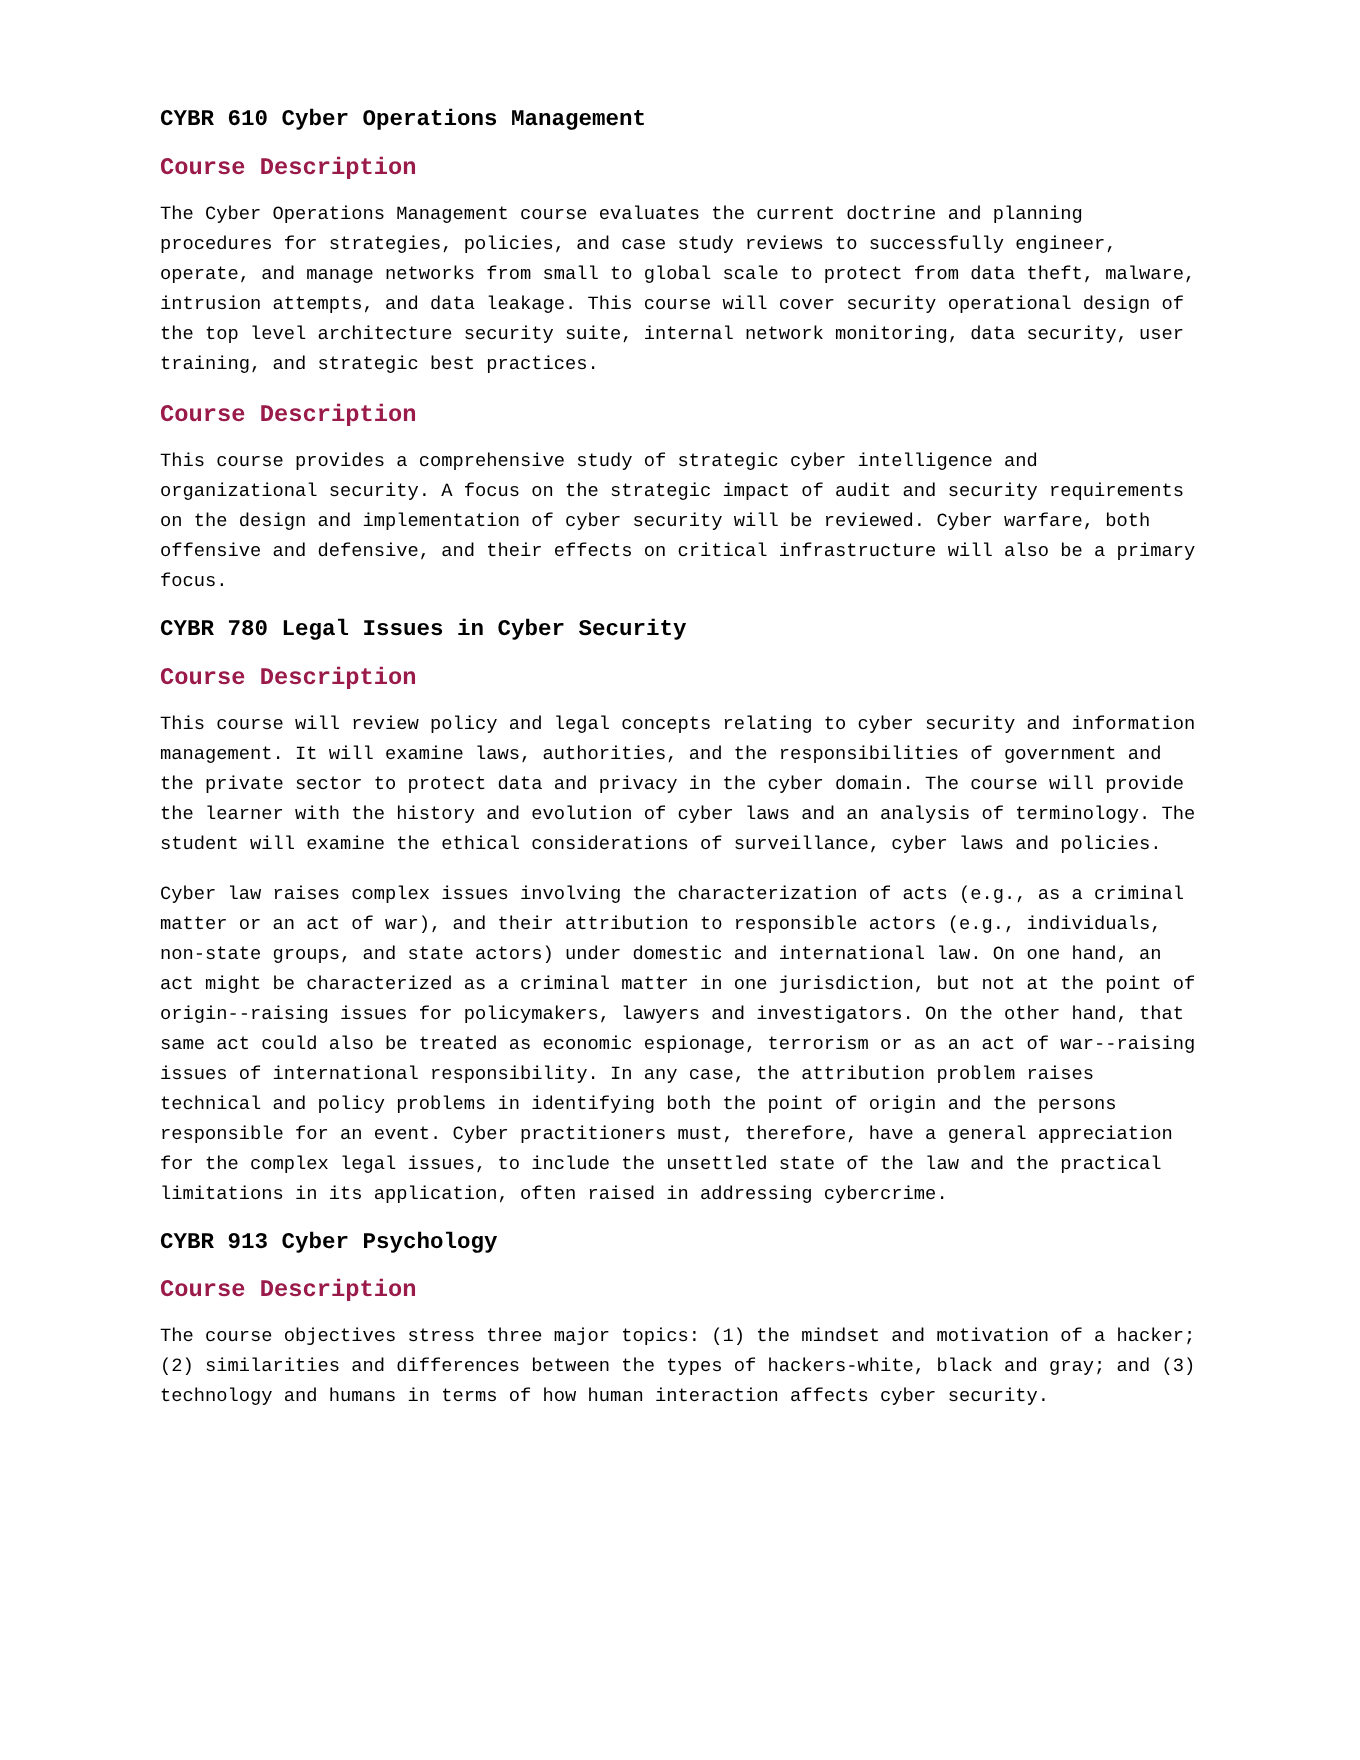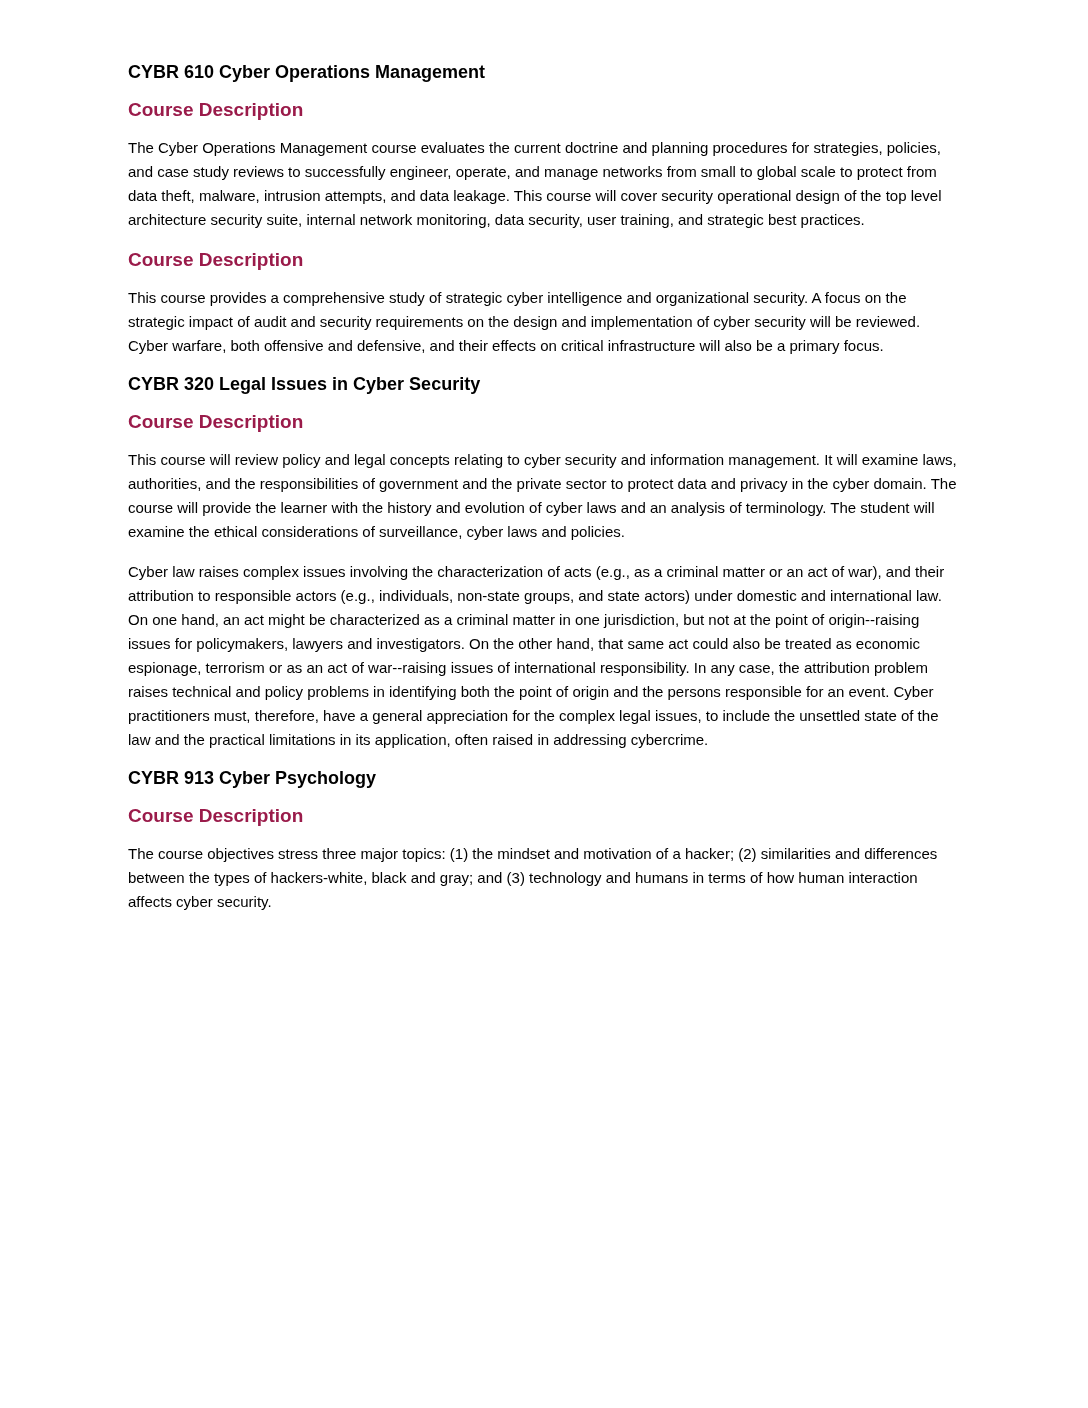--- a/index.html
+++ b/index.html
@@ -10,22 +10,22 @@
   * { box-sizing: border-box; }
   html, body {
     margin: 0;
     padding: 0;
     background: var(--paper);
   }
   .page {
     width: 1088px;
     min-height: 1408px;
     background: var(--paper);
-    padding: 62px 130px 40px 128px;
-    font-family: Liberation Sans, sans-serif;
+    padding: 86px 130px 40px 128px;
+    font-family: Liberation Mono, monospace;
     color: var(--ink);
   }
   .content {
     max-width: 830px;
   }
   .course-heading {
     font-size: 18px;
     font-weight: bold;
     line-height: 20px;
     color: var(--ink);
@@ -60,21 +60,21 @@
       <h2 class="cd-heading">Course Description</h2>
       <p class="body-text">The Cyber Operations Management course evaluates the current doctrine and planning procedures for strategies, policies, and case study reviews to successfully engineer, operate, and manage networks from small to global scale to protect from data theft, malware, intrusion attempts, and data leakage.  This course will cover security operational design of the top level architecture security suite, internal network monitoring, data security, user training, and strategic best practices.</p>
     </section>
 
     <section>
       <h2 class="cd-heading">Course Description</h2>
       <p class="body-text">This course provides a comprehensive study of strategic cyber intelligence and organizational security. A focus on the strategic impact of audit and security requirements on the design and implementation of cyber security will be reviewed. Cyber warfare, both offensive and defensive, and their effects on critical infrastructure will also be a primary focus.</p>
     </section>
 
     <section>
-      <h1 class="course-heading">CYBR 320 Legal Issues in Cyber Security</h1>
+      <h1 class="course-heading">CYBR 780 Legal Issues in Cyber Security</h1>
       <h2 class="cd-heading">Course Description</h2>
       <p class="body-text">This course will review policy and legal concepts relating to cyber security and information management. It will examine laws, authorities, and the responsibilities of government and the private sector to protect data and privacy in the cyber domain.  The course will provide the learner with the history and evolution of cyber laws and an analysis of terminology.  The student will examine the ethical considerations of surveillance, cyber laws and policies.</p>
       <p class="body-text">Cyber law raises complex issues involving the characterization of acts (e.g., as a criminal matter or an act of war), and their attribution to responsible actors (e.g., individuals, non-state groups, and state actors) under domestic and international law.  On one hand, an act might be characterized as a criminal matter in one jurisdiction, but not at the point of origin--raising issues for policymakers, lawyers and investigators.   On the other hand, that same act could also be treated as economic espionage, terrorism or as an act of war--raising issues of international responsibility.   In any case, the attribution problem raises technical and policy problems in identifying both the point of origin and the persons responsible for an event.  Cyber practitioners must, therefore, have a general appreciation for the complex legal issues, to include the unsettled state of the law and the practical limitations in its application, often raised in addressing cybercrime.</p>
     </section>
 
     <section>
       <h1 class="course-heading">CYBR 913 Cyber Psychology</h1>
       <h2 class="cd-heading">Course Description</h2>
       <p class="body-text">The course objectives stress three major topics: (1) the mindset and motivation of a hacker; (2) similarities and differences between the types of hackers-white, black and gray; and (3) technology and humans in terms of how human interaction affects cyber security.</p>
     </section>

